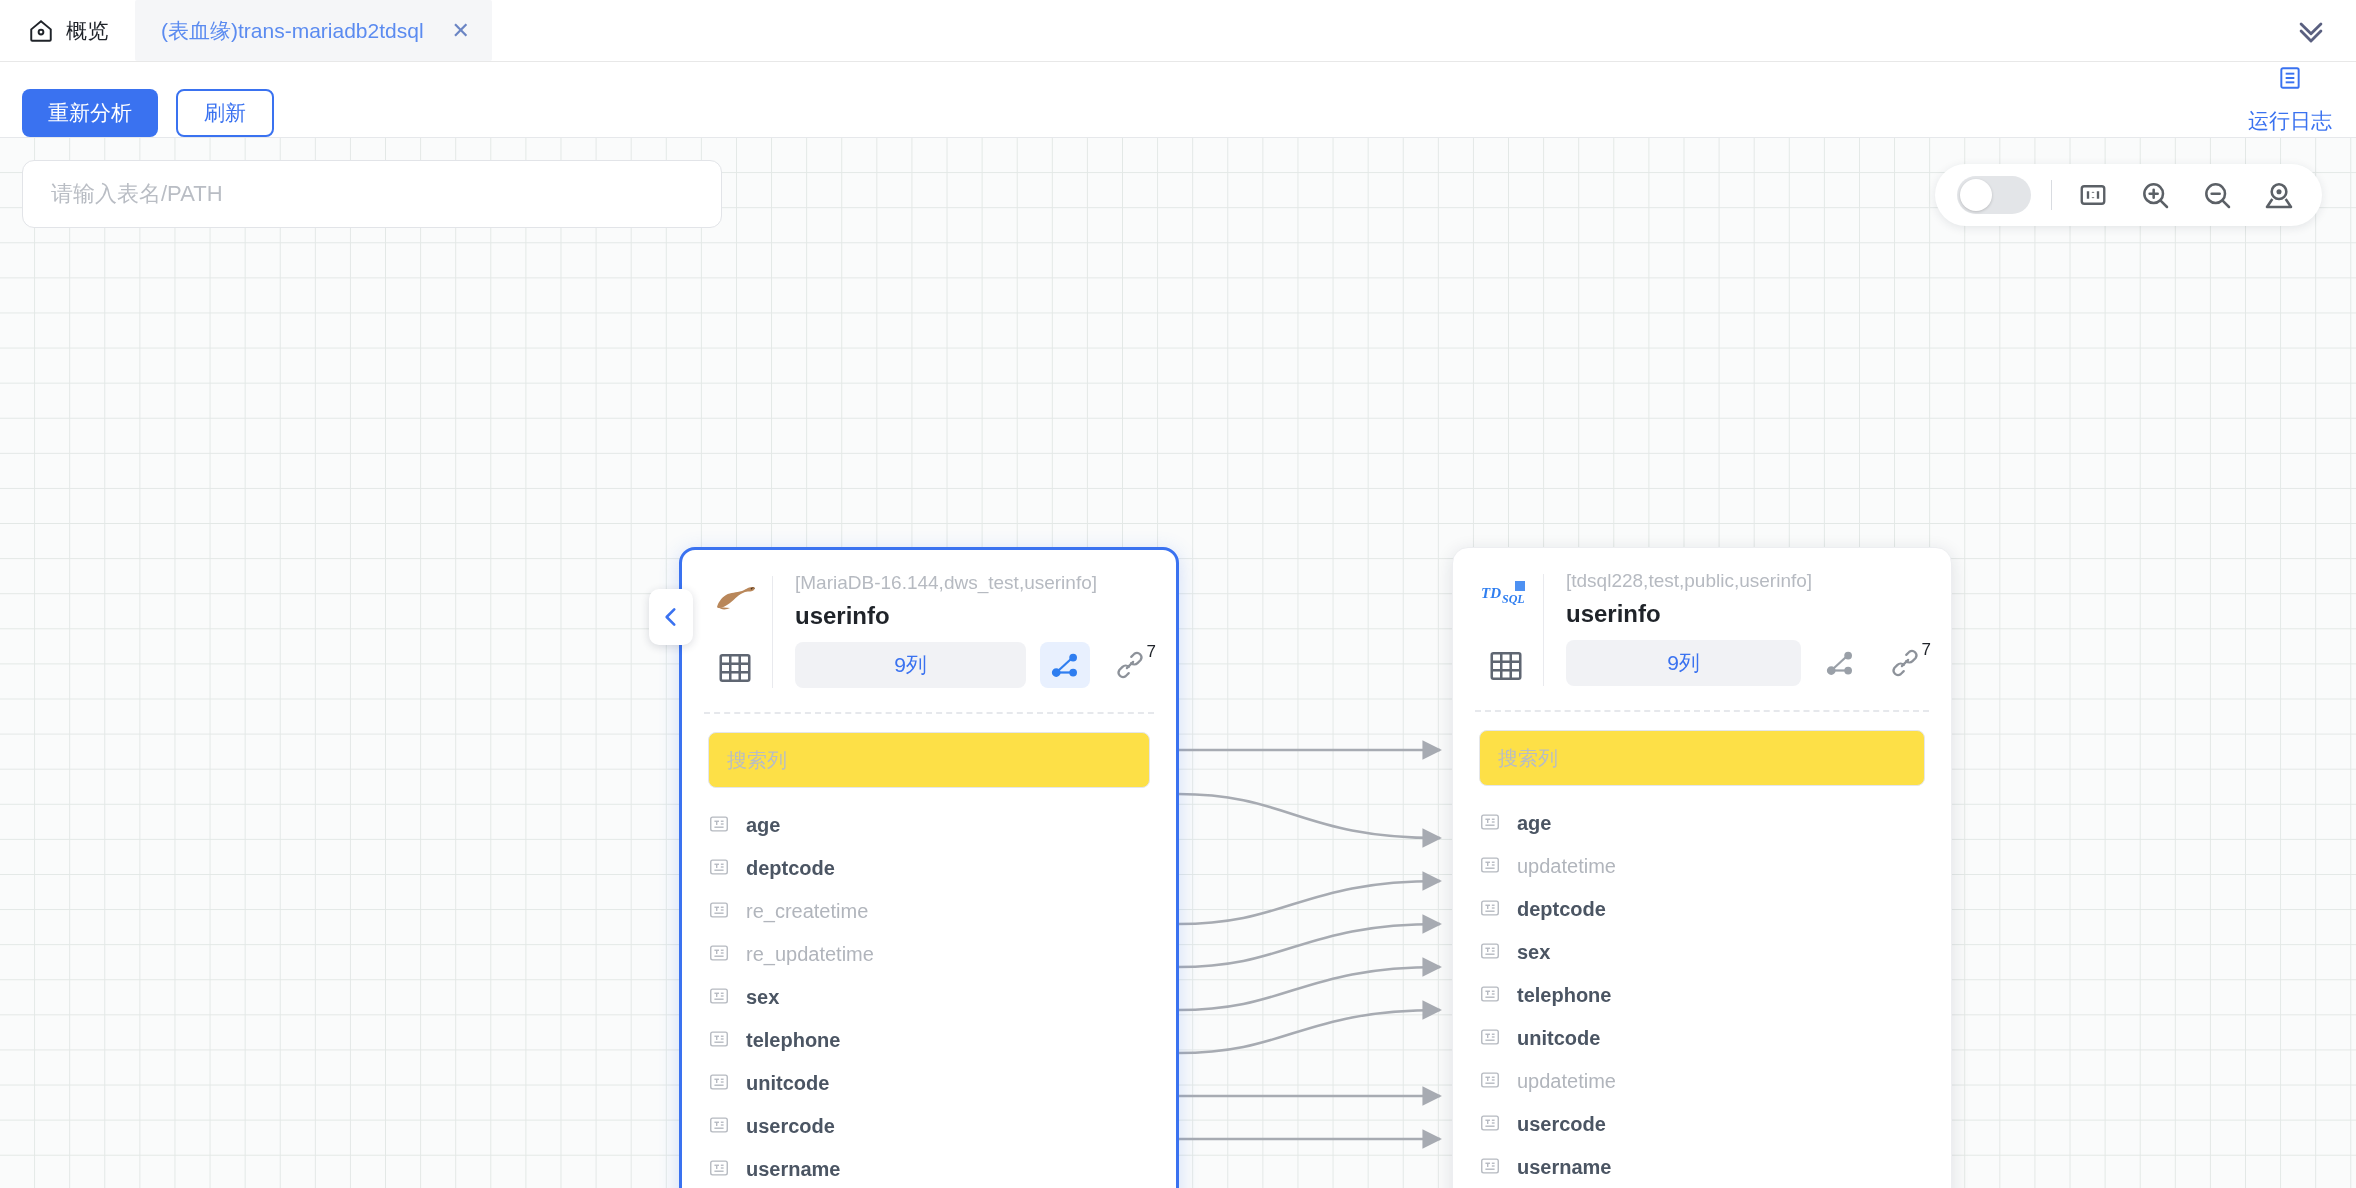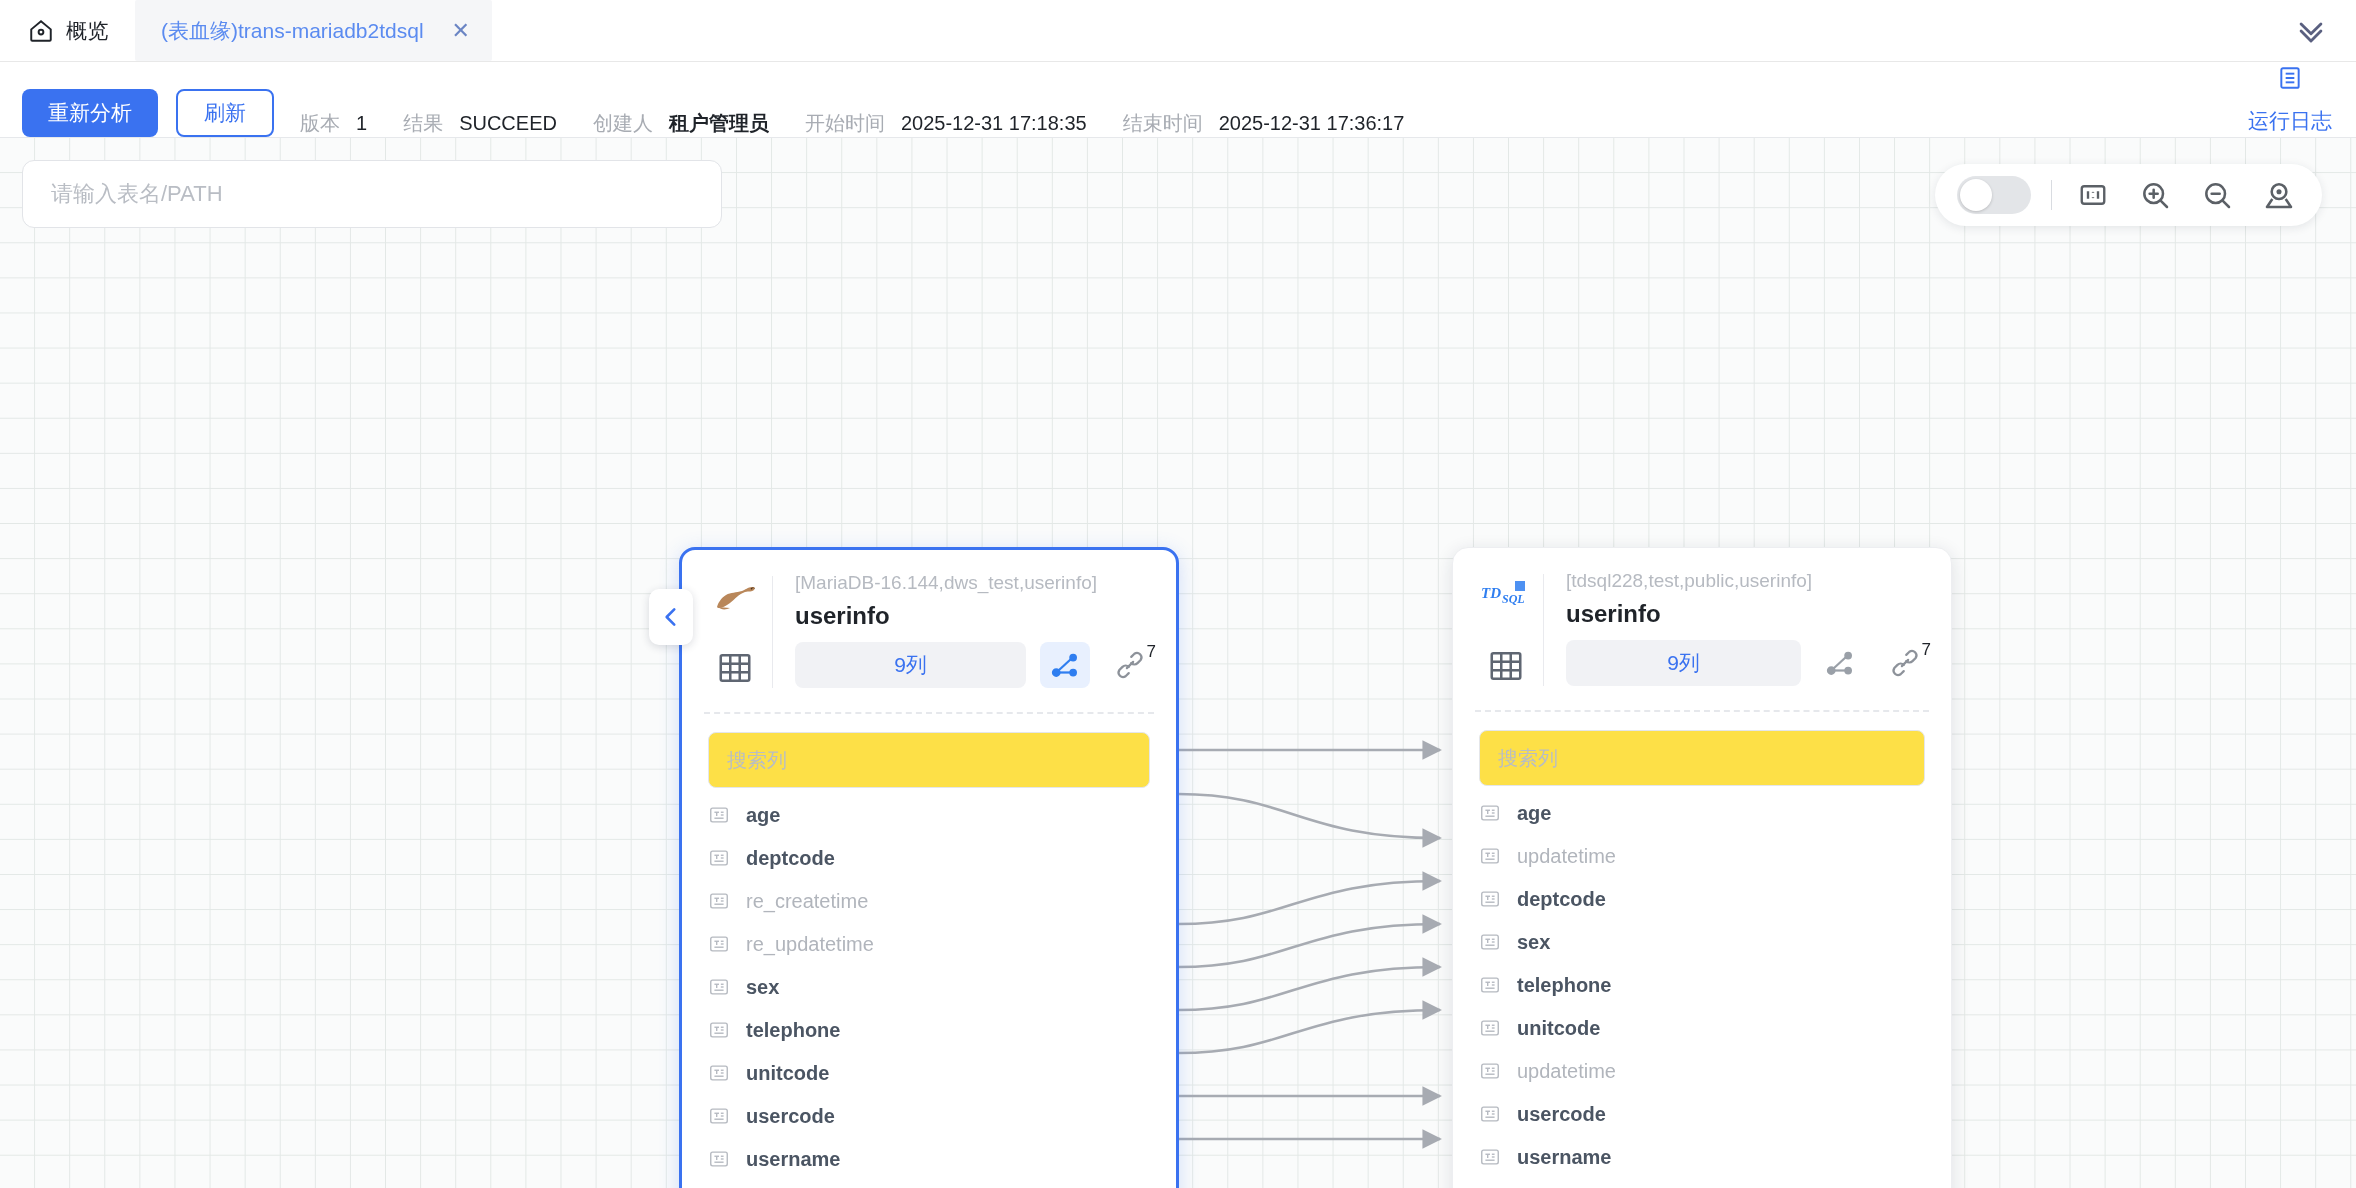--- a/index.html
+++ b/index.html
@@ -133,21 +133,21 @@
   .link-sup { position: absolute; top: 0px; right: 0px; font-size: 17px; color: #1f2329; }
   .node-sep { border-top: 2px dashed #e6e8ec; margin: 18px 22px 0 22px; }
   .node-body { padding: 18px 26px 30px 26px; }
   .col-search {
     width: 100%; height: 56px; border: 1px solid #e4e6ea; border-radius: 8px;
     background: #fde047; font-size: 20px; color: #1f2329; padding: 0 18px;
     font-family: inherit; outline: none;
   }
   .col-search::placeholder { color: #b9bdc4; }
   .col-list { margin-top: 16px; }
-  .col-row { display: flex; align-items: flex-start; gap: 16px; height: 43px; cursor: pointer; }
+  .col-row { display: flex; align-items: center; gap: 16px; height: 43px; cursor: pointer; }
   .col-name { font-size: 20px; color: #b1b5bc; }
   .col-row.linked .col-name { color: #4b5563; font-weight: bold; }
   .collapse-handle {
     position: absolute; z-index: 30; width: 44px; height: 56px; background: #fff;
     border-radius: 10px; box-shadow: 0 2px 8px rgba(30,40,60,.16);
     display: flex; align-items: center; justify-content: center; cursor: pointer;
   }
 </style>
 </head>
 <body>
@@ -173,32 +173,20 @@
         <polyline points="5,7 12,14 19,7"></polyline>
         <polyline points="5,12 12,19 19,12"></polyline>
       </svg>
     </div>
   </div>
 
   <div class="infobar">
     <button class="btn-primary">重新分析</button>
     <button class="btn-outline">刷新</button>
 
-    <div class="meta">
-      <span class="meta-k">版本</span>
-      <span class="meta-v">1</span>
-      <span class="meta-k">结果</span>
-      <span class="meta-v">SUCCEED</span>
-      <span class="meta-k">创建人</span>
-      <span class="meta-v strong">租户管理员</span>
-      <span class="meta-k">开始时间</span>
-      <span class="meta-v">2025-12-31 17:18:35</span>
-      <span class="meta-k">结束时间</span>
-      <span class="meta-v">2025-12-31 17:36:17</span>
-    </div>
 
     <div class="runlog">
       <span>
         <svg width="26" height="26" viewBox="0 0 24 24" fill="none" stroke="#3a72f0" stroke-width="1.8">
           <rect x="4" y="3" width="16" height="18" rx="1.5"></rect>
           <line x1="8" y1="8" x2="16" y2="8"></line>
           <line x1="8" y1="12" x2="16" y2="12"></line>
           <line x1="8" y1="16" x2="16" y2="16"></line>
         </svg>
       </span>

